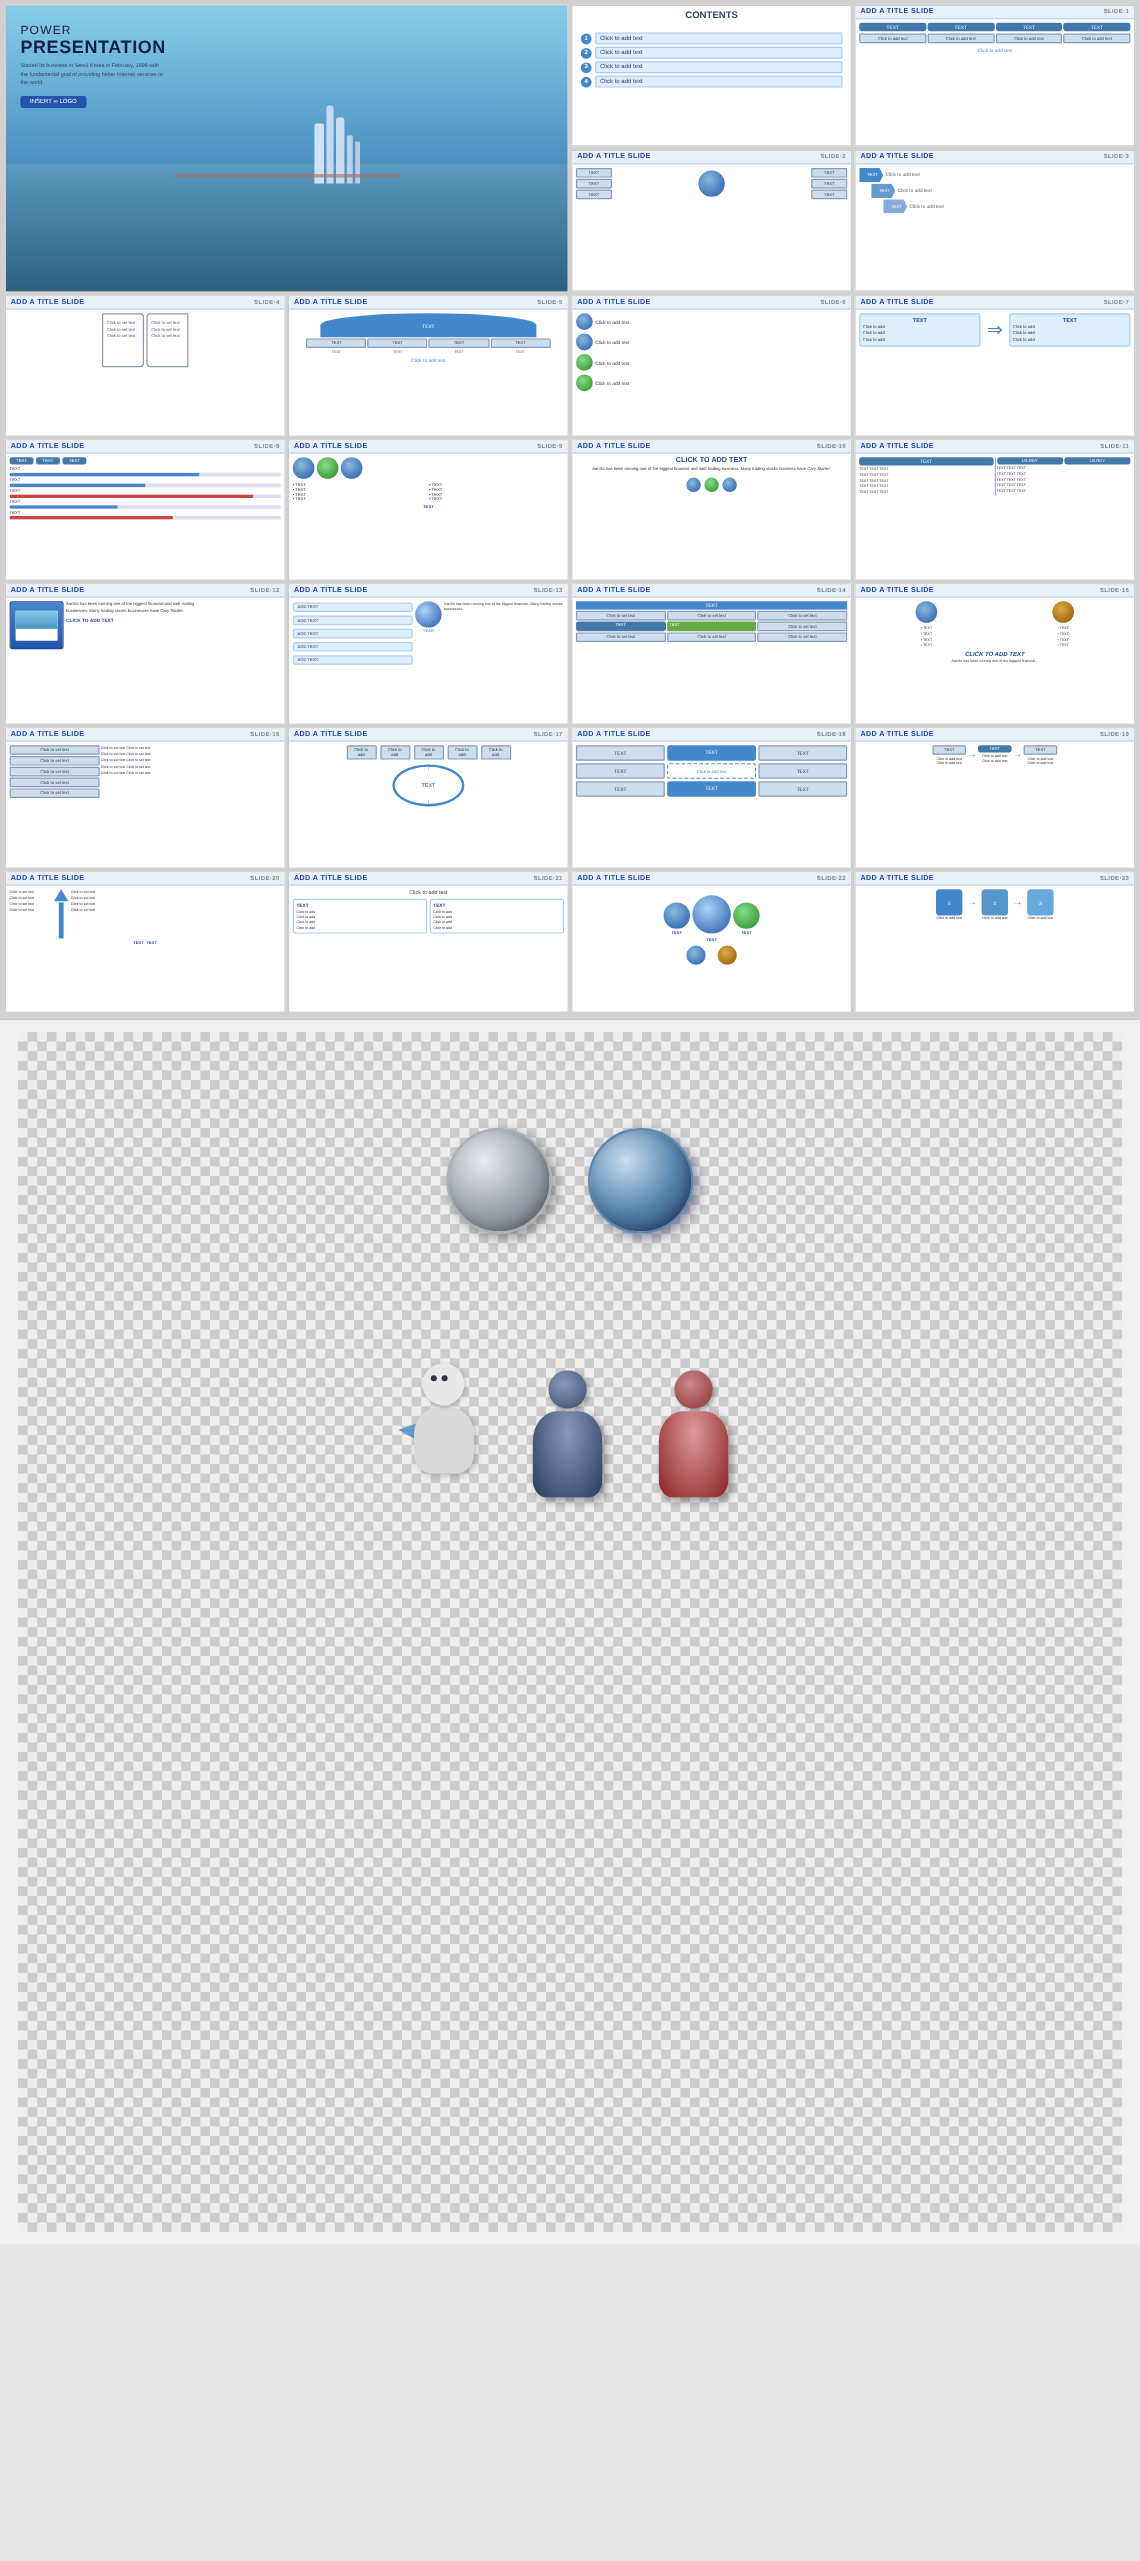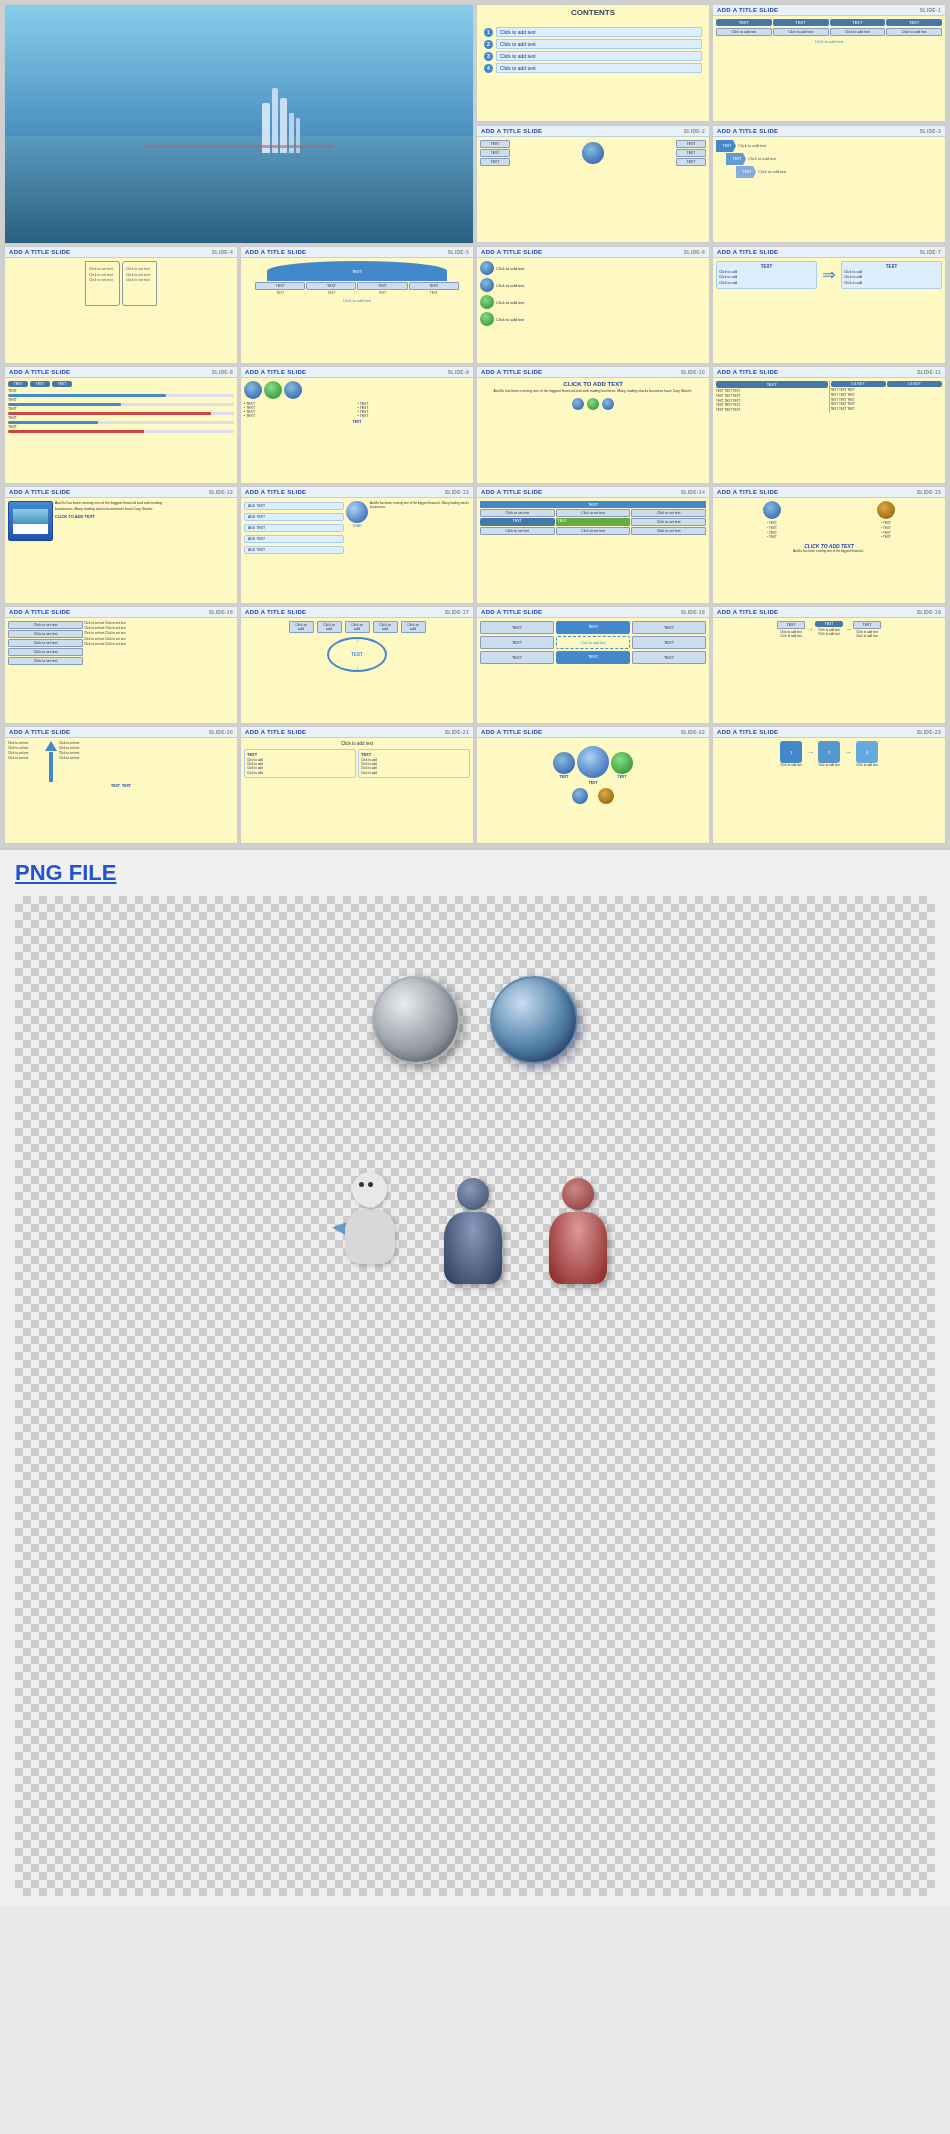--- a/index.html
+++ b/index.html
@@ -20,21 +20,21 @@
       padding: 4px;
     }
 
     .slides-grid {
       display: grid;
       grid-template-columns: repeat(4, 1fr);
       gap: 2px;
     }
 
     .slide-cell {
-      background: #fef9c3;
+      background: #ffffff;
       border: 1px solid #ccc;
       overflow: hidden;
       position: relative;
       cursor: pointer;
     }
 
     
     .slide-large {
       grid-column: span 2;
       grid-row: span 2;
@@ -276,20 +276,26 @@
           <div style="position:absolute;bottom:38%;left:55%;display:flex;gap:2px;align-items:flex-end;">
             <div style="width:8px;height:50px;background:rgba(220,235,250,0.9);border-radius:2px 2px 0 0;"></div>
             <div style="width:6px;height:65px;background:rgba(200,220,245,0.95);border-radius:2px 2px 0 0;"></div>
             <div style="width:7px;height:55px;background:rgba(215,230,248,0.9);border-radius:2px 2px 0 0;"></div>
             <div style="width:5px;height:40px;background:rgba(210,225,245,0.8);border-radius:1px 1px 0 0;"></div>
             <div style="width:4px;height:35px;background:rgba(205,220,242,0.8);border-radius:1px 1px 0 0;"></div>
           </div>
 
           <div style="position:absolute;bottom:40%;left:30%;right:30%;height:3px;background:rgba(180,100,100,0.6);border-radius:1px;"></div>
 
+          <div class="cover-text" style="top:15px;left:12px;">
+            <div style="font-size:10px;color:#223;font-weight:normal;letter-spacing:1px;">POWER</div>
+            <div style="font-size:15px;font-weight:bold;color:#112244;letter-spacing:0.5px;">PRESENTATION</div>
+            <div style="font-size:4.5px;color:#334466;margin-top:4px;max-width:120px;line-height:1.5;">Started its business in Seoul Korea in February, 1999 with the fundamental goal of providing better Internet services to the world.</div>
+            <div style="margin-top:8px;background:#2255aa;color:white;font-size:5px;padding:2px 8px;border-radius:2px;display:inline-block;">INSERT ∞ LOGO</div>
+          </div>
         </div>
       </div>
 
       <div class="slide-cell slide-normal" style="height:118px;">
         <div class="slide-content" style="padding:3px;">
           <div class="mini-title" style="font-size:8px;color:#334466;margin-bottom:4px;">CONTENTS</div>
           <div class="contents-list">
             <div class="contents-item">
                 <div class="contents-num" style="font-size:5px;width:9px;height:9px;">1</div>
                 <div class="contents-bar">Click to add text</div>
@@ -875,21 +881,20 @@
             </div>
           </div>
         </div>
       </div>
 
 
     </div>
   </div>
 
   <div class="png-section">
-    <div class="png-label">PNG FILE</div>
 
     <div class="png-content">
 
       <div class="icon-circles">
         <div class="circle-icon" style="
           width:88px;height:88px;border-radius:50%;
           background:radial-gradient(circle at 35% 30%, #e8ecf0, #9aa0a8 55%, #60666e 100%);
           box-shadow:4px 4px 10px rgba(0,0,0,0.35),inset -3px -3px 8px rgba(0,0,0,0.2);
           border:2px solid #aab0b8;
         "></div>

